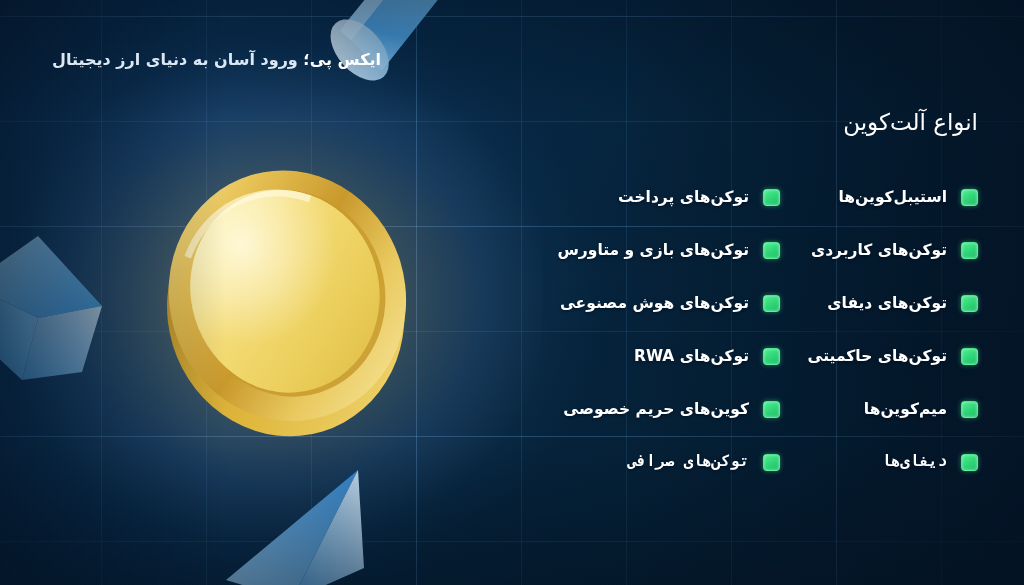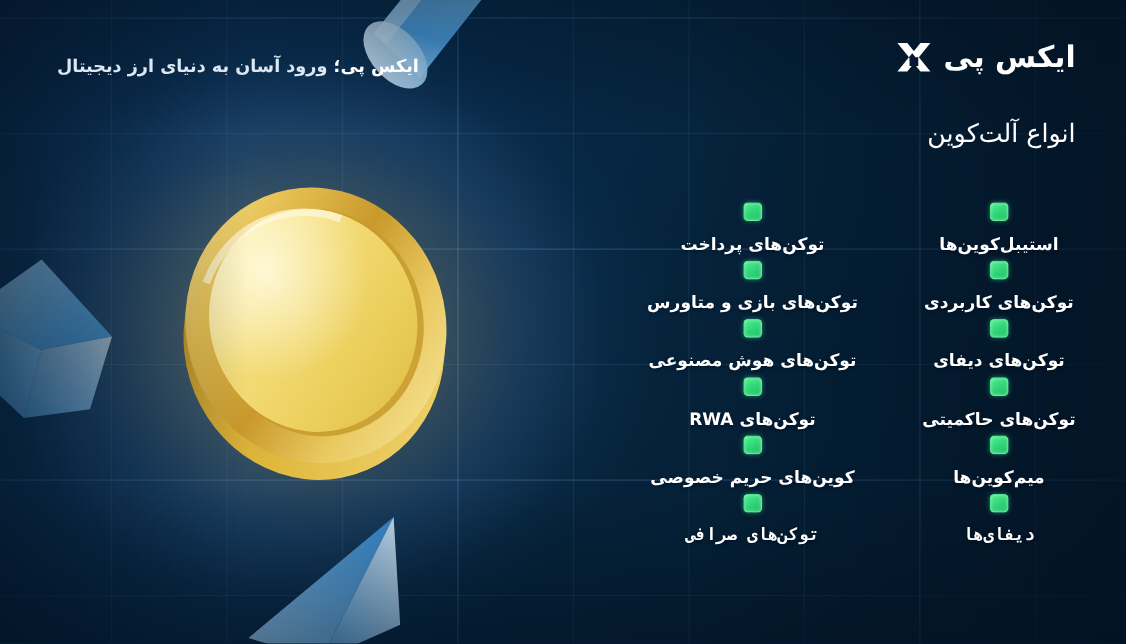--- a/index.html
+++ b/index.html
@@ -79,21 +79,21 @@
     direction:rtl;
   }
   #tagline .lead{color:#ffffff;font-weight:700;}
 
   
   .col{position:absolute;display:flex;flex-direction:column;}
   #col-right{right:46px;top:184px;}
   #col-mid{right:244px;top:184px;}
   .col .item{
     display:flex;align-items:center;justify-content:flex-start;
-    gap:14px;height:27px;margin-bottom:26px;flex-direction:column;
+    gap:14px;height:27px;margin-bottom:26px;flex-direction:row;
   }
   .col .item:last-child{margin-bottom:16px;font-family:Liberation Mono, monospace;}
   .bullet{
     width:15px;height:15px;border-radius:4px;flex:0 0 auto;
     background:linear-gradient(150deg,#4ef08f 0%,#2fd477 55%,#22c06a 100%);
     box-shadow:0 0 5px rgba(60,230,140,0.50), inset 0 0 3px rgba(255,255,255,0.45);
     border:1px solid rgba(120,245,175,0.55);
   }
   .label{
     color:#ffffff;font-size:15.5px;font-weight:700;white-space:nowrap;line-height:1;
@@ -202,31 +202,20 @@
         <ellipse cx="148" cy="136" rx="96" ry="104" fill="#c79a2d" opacity="0.85"></ellipse>
         <ellipse cx="145" cy="133" rx="94" ry="102" fill="url(#face)"></ellipse>
         <ellipse cx="145" cy="133" rx="94" ry="102" fill="url(#spec)"></ellipse>
         <path d="M62 72 A98 104 0 0 1 196 52" stroke="#fffbe0" stroke-width="7" fill="none" opacity="0.65"></path>
       </g>
     </svg>
   </div>
 
   <div class="vignette"></div>
 
-  <div id="brand">
-    <span id="brand-name">ایکس پی</span>
-    <span>
-      <svg id="logo-mark" viewBox="0 0 32 32">
-        <polygon points="1,3 10,3 31,29 22,29" fill="#ffffff"></polygon>
-        <polygon points="31,3 22,3 1,29 10,29" fill="#ffffff"></polygon>
-        <polygon points="12,16 20,16 20,24 12,24" fill="#04182f"></polygon>
-        <polygon points="14.5,12.5 17.5,16 14.5,19.5 11.5,16" fill="#04182f"></polygon>
-      </svg>
-    </span>
-  </div>
 
   <div id="section-title">انواع آلت‌کوین</div>
 
   <div id="tagline">
     <span class="lead">ایکس پی؛</span><span> ورود آسان به دنیای ارز دیجیتال</span>
   </div>
 
   <div class="col" id="col-right">
     <div class="item">
       <span class="bullet"></span>

